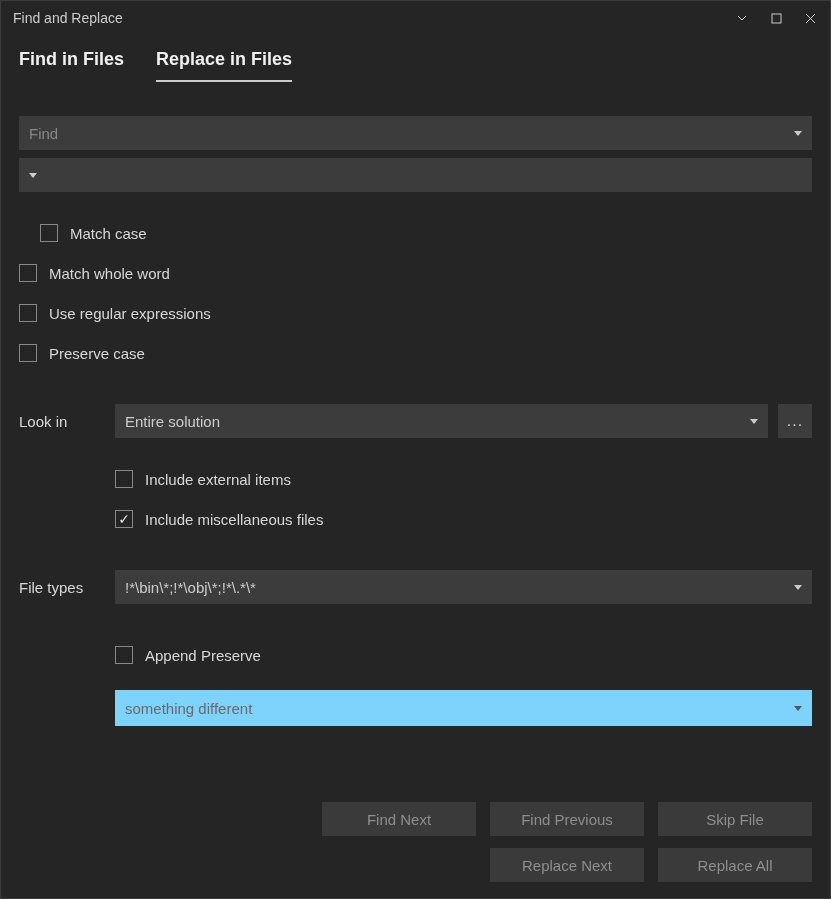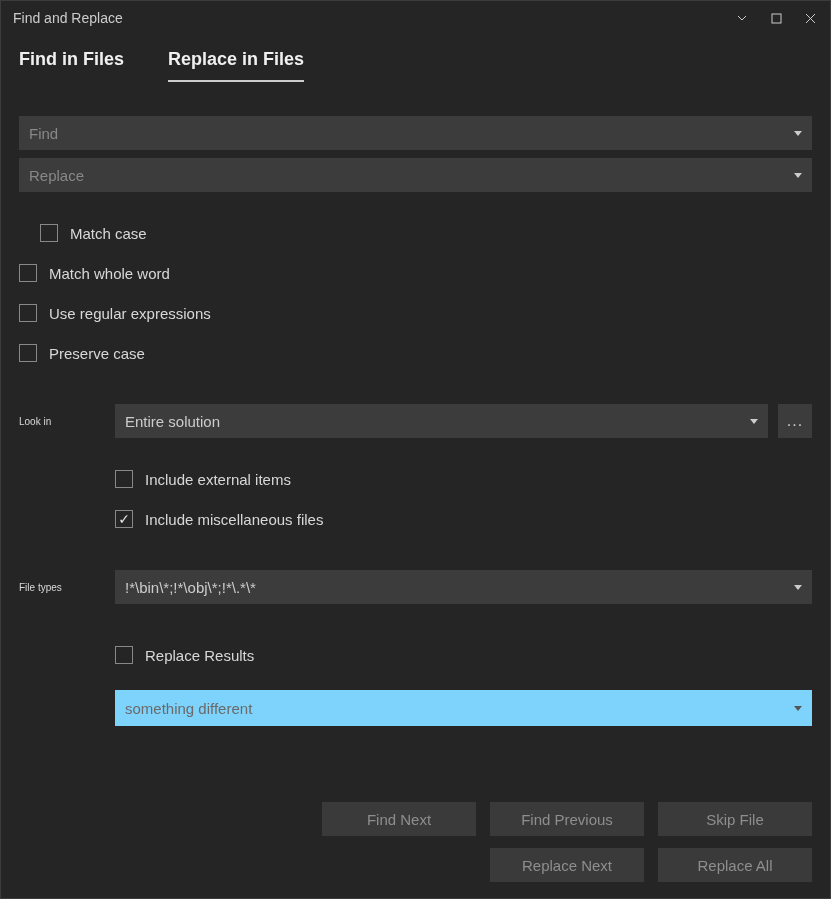--- a/index.html
+++ b/index.html
@@ -2,38 +2,38 @@
 <html><head>
   <meta charset="utf-8">
   <style>
     * { box-sizing: border-box; margin: 0; padding: 0; font-family: "Segoe UI", Arial, sans-serif; }
     html, body { width: 831px; height: 899px; background: #1e1e1e; color: #d4d4d4; }
     .window { width: 100%; height: 100%; background: #252526; border: 1px solid #3c3c3c; display: flex; flex-direction: column; }
     .titlebar { height: 34px; display: flex; align-items: center; padding: 0 12px; justify-content: space-between; }
     .titlebar-title { font-size: 14px; color: #cccccc; }
     .titlebar-controls { display: flex; align-items: center; gap: 18px; }
     .titlebar-controls span { width: 16px; height: 16px; display: inline-flex; align-items: center; justify-content: center; color: #cccccc; cursor: pointer; }
-    .tabs { display: flex; gap: 44px; padding: 14px 18px 0 18px; text-align: right; }
+    .tabs { display: flex; gap: 32px; padding: 14px 18px 0 18px; text-align: right; }
     .tab { font-size: 18px; font-weight: 600; color: #f0f0f0; padding-bottom: 10px; cursor: pointer; }
     .tab.active { border-bottom: 2px solid #cccccc; }
     .content { padding: 24px 18px 0 18px; flex: 1; display: flex; flex-direction: column; }
     .combo { position: relative; height: 34px; background: #3c3c3c; display: flex; align-items: center; padding: 0 10px; margin-bottom: 8px; }
     .combo.disabled { background: #7dd3fc; }
     .combo-text { font-size: 15px; color: #cccccc; flex: 1; }
     .combo-text.placeholder { color: #888888; }
     .combo.disabled .combo-text { color: #6a6a6a; }
     .caret { width: 0; height: 0; border-left: 4px solid transparent; border-right: 4px solid transparent; border-top: 5px solid #cccccc; }
     .combo.disabled .caret { border-top-color: #555555; }
     .check-row { display: flex; align-items: center; height: 30px; margin-top: 10px; }
     .check-row.sub { margin-left: 96px; }
     .check { width: 18px; height: 18px; border: 1px solid #888888; margin-right: 12px; cursor: pointer; display: inline-flex; align-items: center; justify-content: center; }
     .check.checked::after { content: "✓"; color: #e6e6e6; font-size: 14px; line-height: 1; }
     .check-label { font-size: 15px; color: #d8d8d8; }
     .form-row { display: flex; align-items: center; margin-top: 36px; }
-    .form-row .label { width: 96px; font-size: 10px; color: #d8d8d8; }
+    .form-row .label { width: 96px; font-size: 15px; color: #d8d8d8; }
     .form-row .combo { flex: 1; margin: 0; }
     .browse-btn { width: 34px; height: 34px; background: #3c3c3c; margin-left: 10px; display: flex; align-items: center; justify-content: center; font-size: 16px; color: #cccccc; cursor: pointer; letter-spacing: 1px; }
     .spacer { flex: 1; }
     .button-row { display: flex; justify-content: flex-end; gap: 14px; padding: 0 18px 12px 18px; }
     .btn { width: 154px; height: 34px; background: #3a3a3a; color: #8e8e8e; font-size: 15px; display: flex; align-items: center; justify-content: center; cursor: default; }
     .sub-block { margin-top: 16px; }
     .sub-indent { margin-left: 96px; margin-top: 20px; }
     svg { display: block; }
   </style>
 </head>
@@ -67,21 +67,20 @@
   </div>
 
   <div class="content">
 
     <div class="combo" style="margin-top:10px;gap:45px;">
       <div class="combo-text placeholder">Find</div>
       <span class="caret"></span>
     </div>
 
     <div class="combo">
-      <div class="combo-text placeholder">Replace</div>
       <span class="caret"></span>
     </div>
 
     <div class="check-row" style="margin-top:18px;margin-left:21px;">
       <span class="check"></span>
       <span class="check-label">Match case</span>
     </div>
     <div class="check-row">
       <span class="check"></span>
       <span class="check-label">Match whole word</span>
@@ -118,21 +117,21 @@
     <div class="form-row">
       <div class="label">File types</div>
       <div class="combo">
         <div class="combo-text">!*\bin\*;!*\obj\*;!*\.*\*</div>
         <span class="caret"></span>
       </div>
     </div>
 
     <div class="check-row sub" style="margin-top:36px;">
       <span class="check"></span>
-      <span class="check-label">Replace Results</span>
+      <span class="check-label">Append Preserve</span>
     </div>
 
     <div class="sub-indent">
       <div class="combo disabled" style="height:36px;">
         <div class="combo-text">something different</div>
         <span class="caret"></span>
       </div>
     </div>
 
     <div class="spacer"></div>

